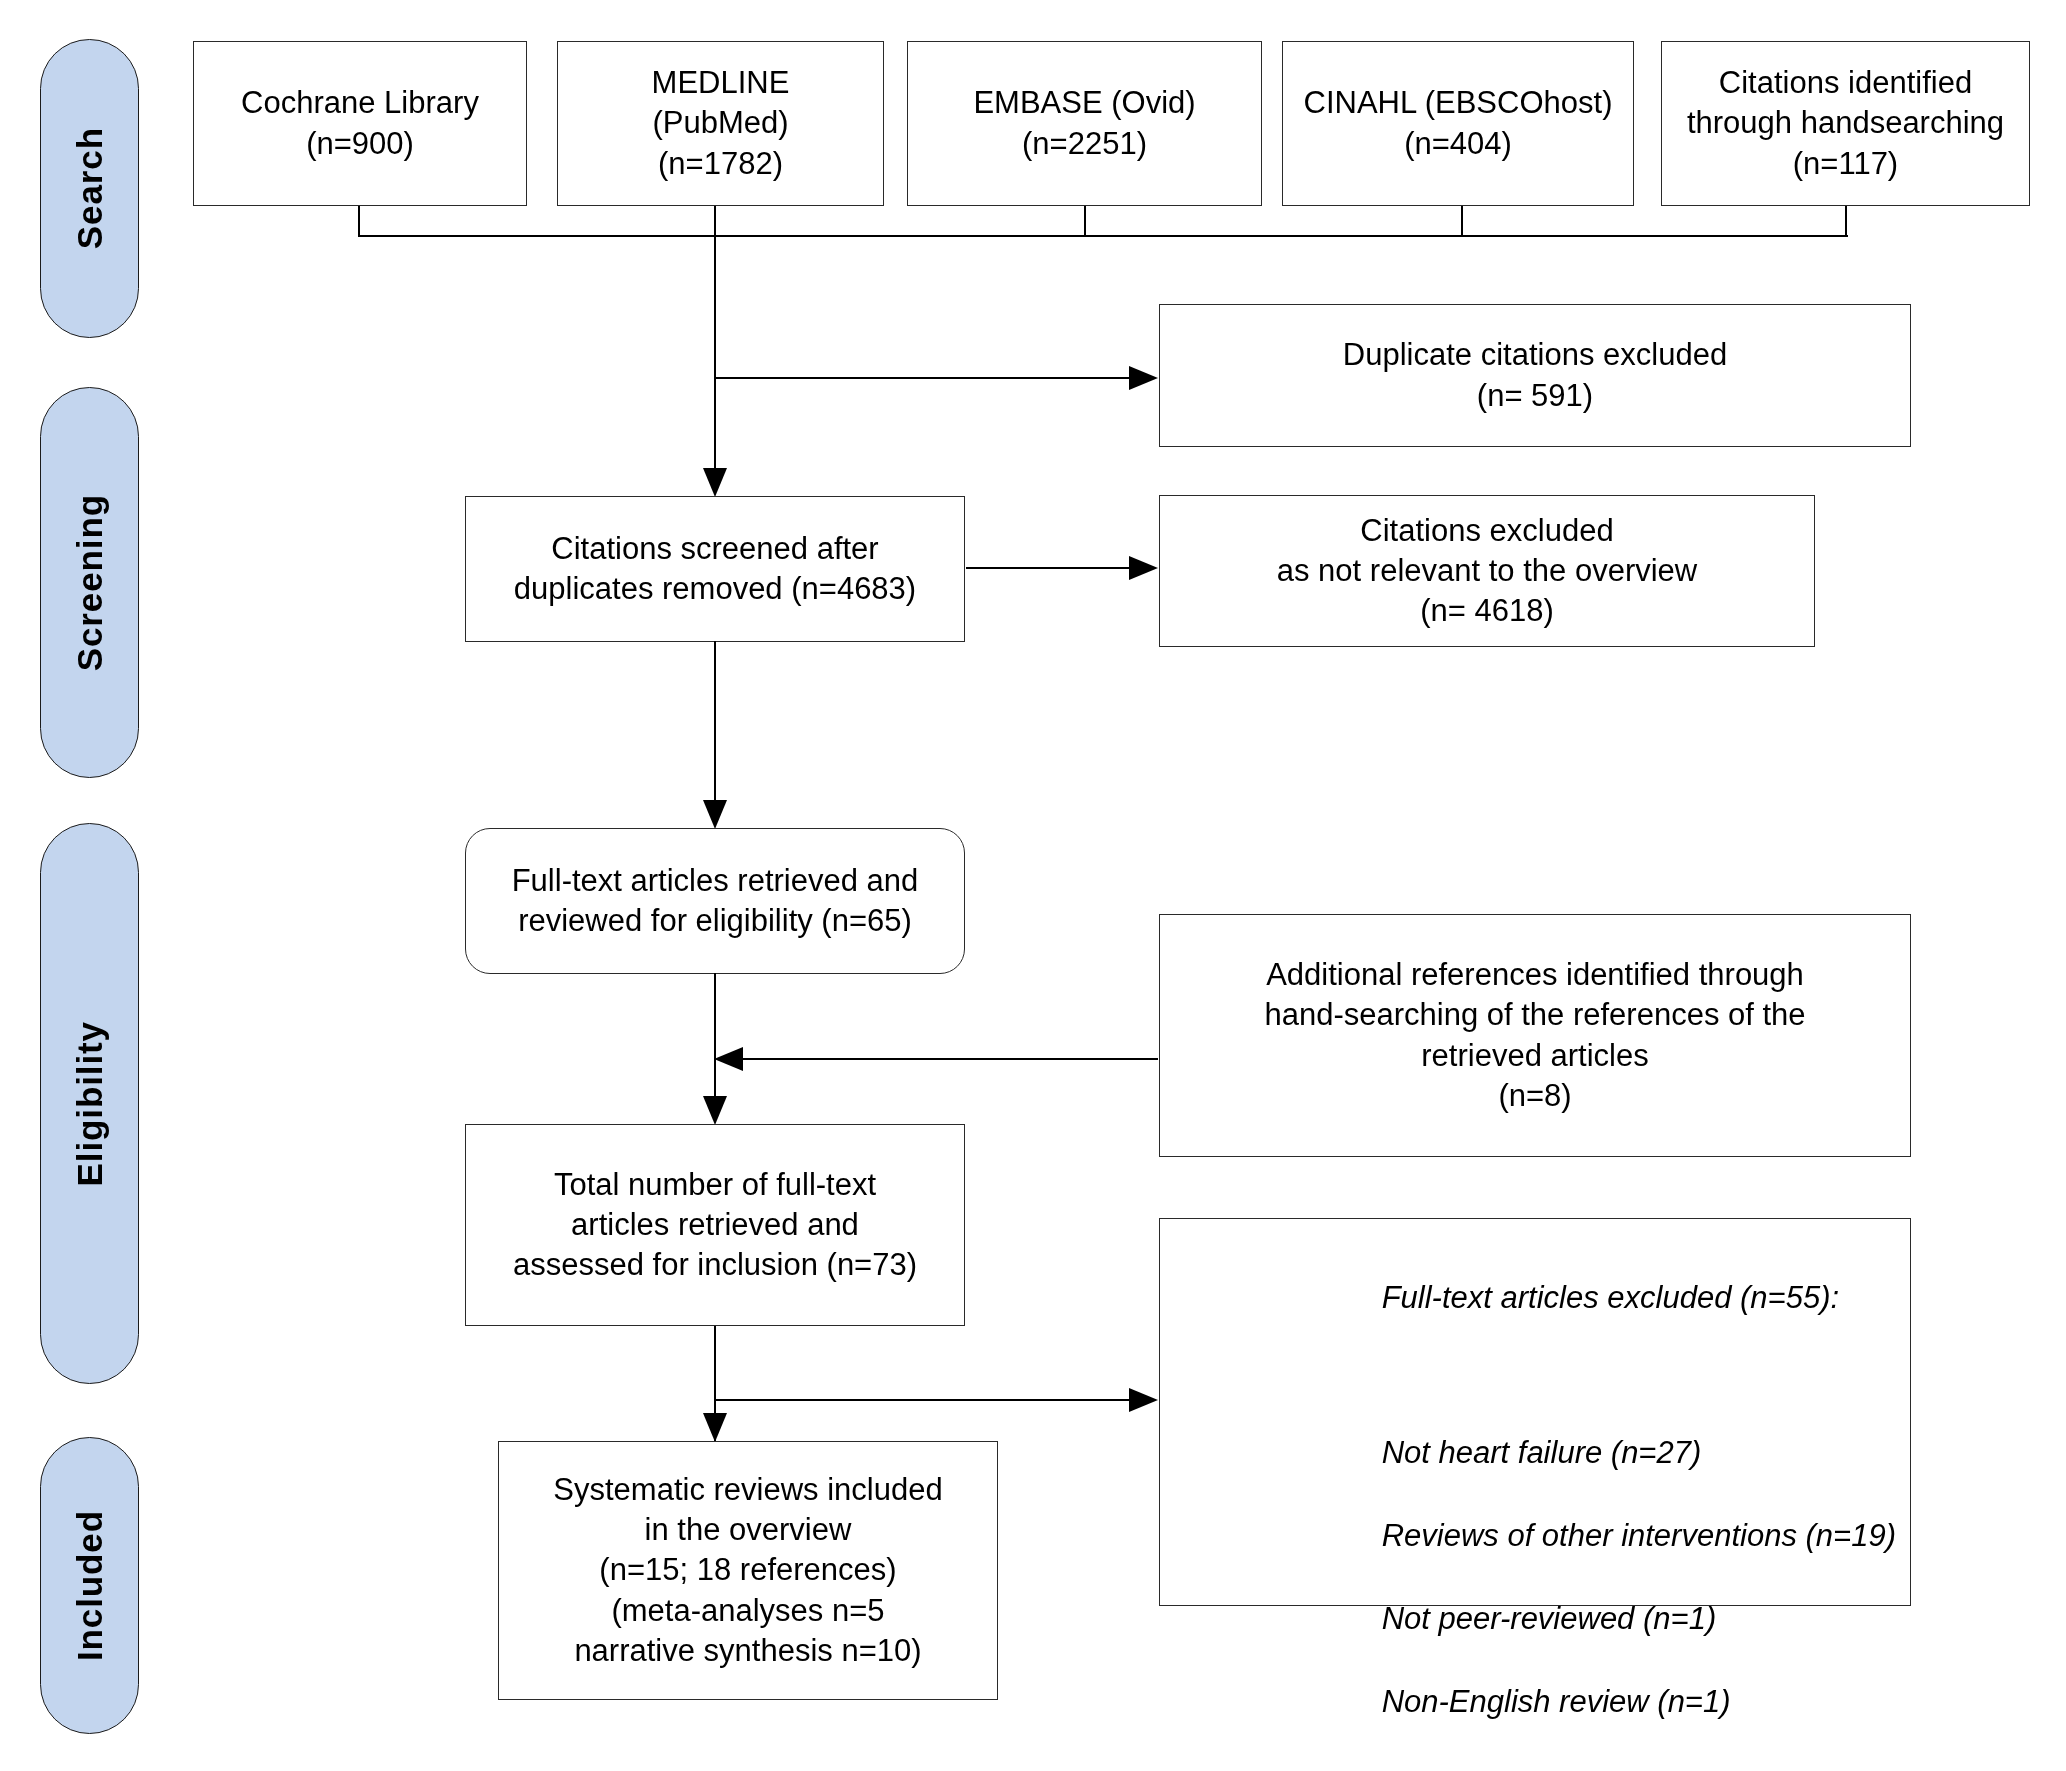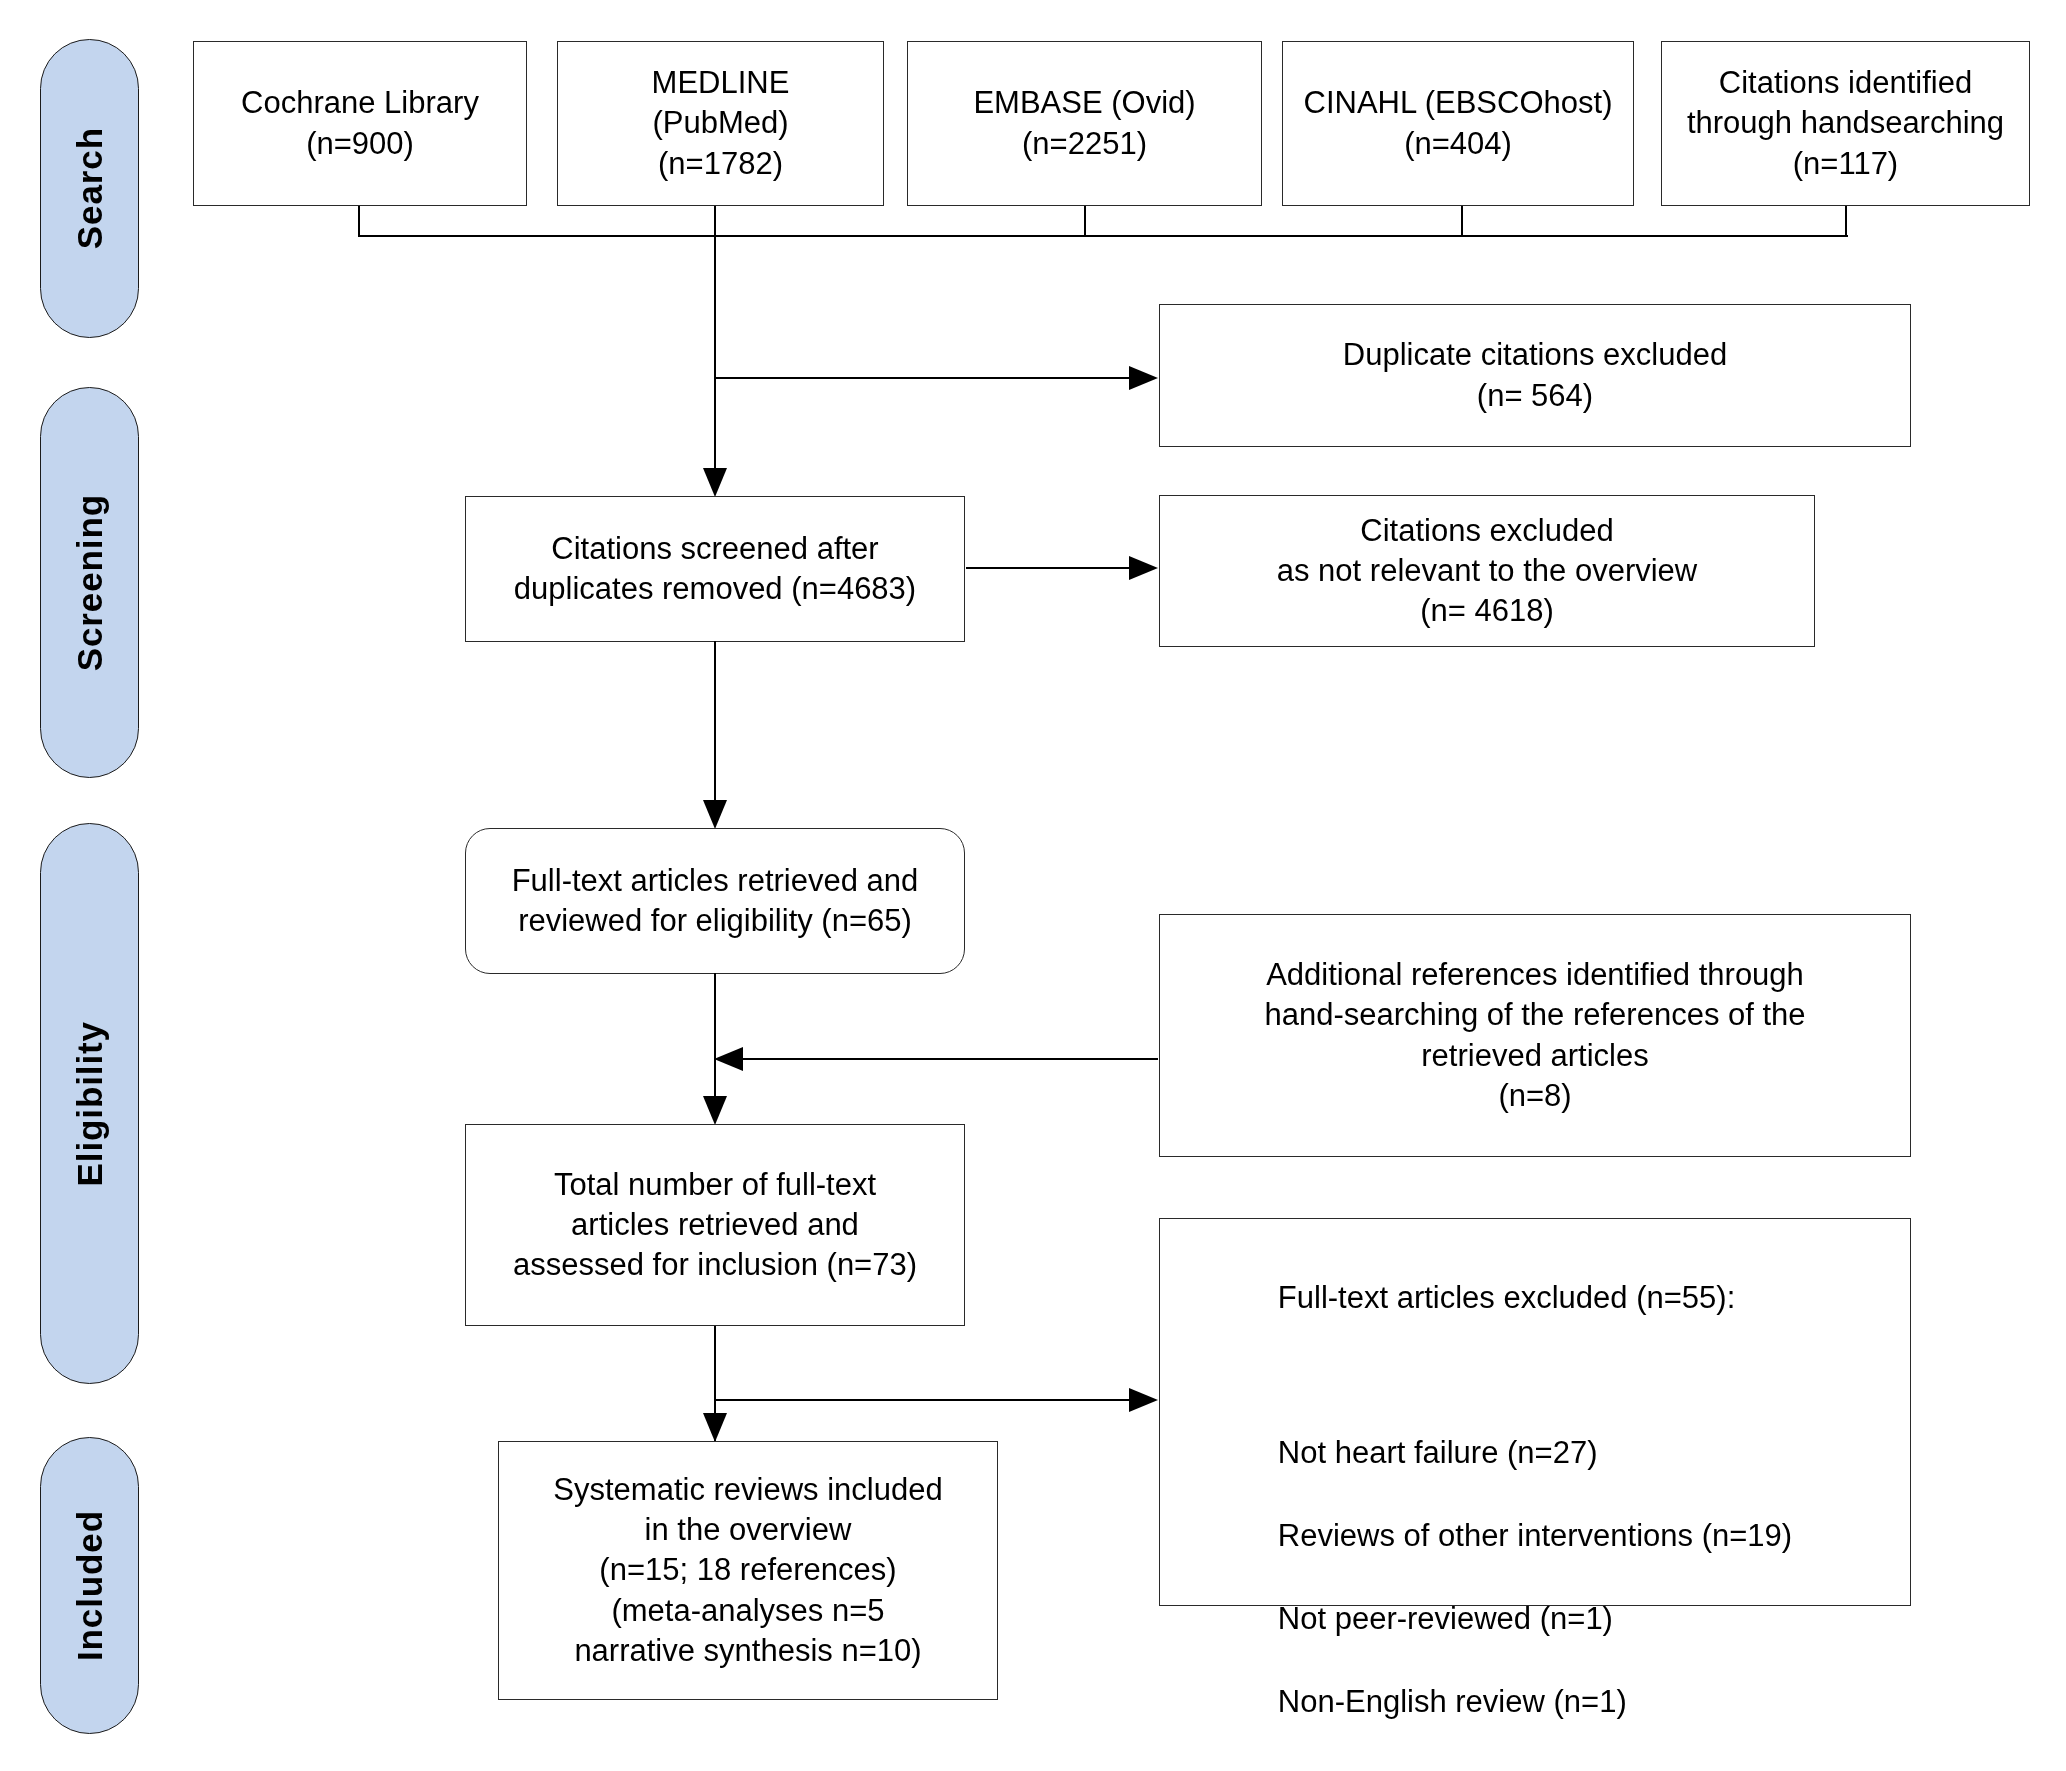--- a/index.html
+++ b/index.html
@@ -51,23 +51,24 @@
     padding: 4.7px 8.4px;
   }
   .box-text {
     font-size: 31px;
     line-height: 1.30;
     color: #000000;
     text-align: center;
     white-space: pre-line;
   }
   .box.left-align {
-    justify-content: center;
+    justify-content: flex-end;
     align-items: flex-start;
     padding: 16px 14px;
+    font-style: italic;
   }
   .box.left-align .box-text {
     text-align: left;
     line-height: 1.34;
   }
 
   
   .ln-h, .ln-v {
     position: absolute;
     background: #000000;
@@ -154,21 +155,21 @@
   <div class="ln-h" style="left:358px; top:235px; width:1490px;"></div>
 
   <div class="ln-v" style="left:714px; top:235px; height:252px;"></div>
   <div class="arrow-down" style="left:703px; top:468px;"></div>
 
   <div class="ln-h" style="left:714px; top:377px; width:416px;"></div>
   <div class="arrow-right" style="left:1129px; top:366px;"></div>
 
   <div class="box" style="left:1159px; top:304px; width:752px; height:143px;">
     <span class="box-text">Duplicate citations excluded
-(n= 564)</span>
+(n= 591)</span>
   </div>
 
   <div class="box" style="left:465px; top:496px; width:500px; height:146px;">
     <span class="box-text">Citations screened after
 duplicates removed (n=4683)</span>
   </div>
 
   <div class="ln-h" style="left:966px; top:567px; width:165px;"></div>
   <div class="arrow-right" style="left:1129px; top:556px;"></div>
 

